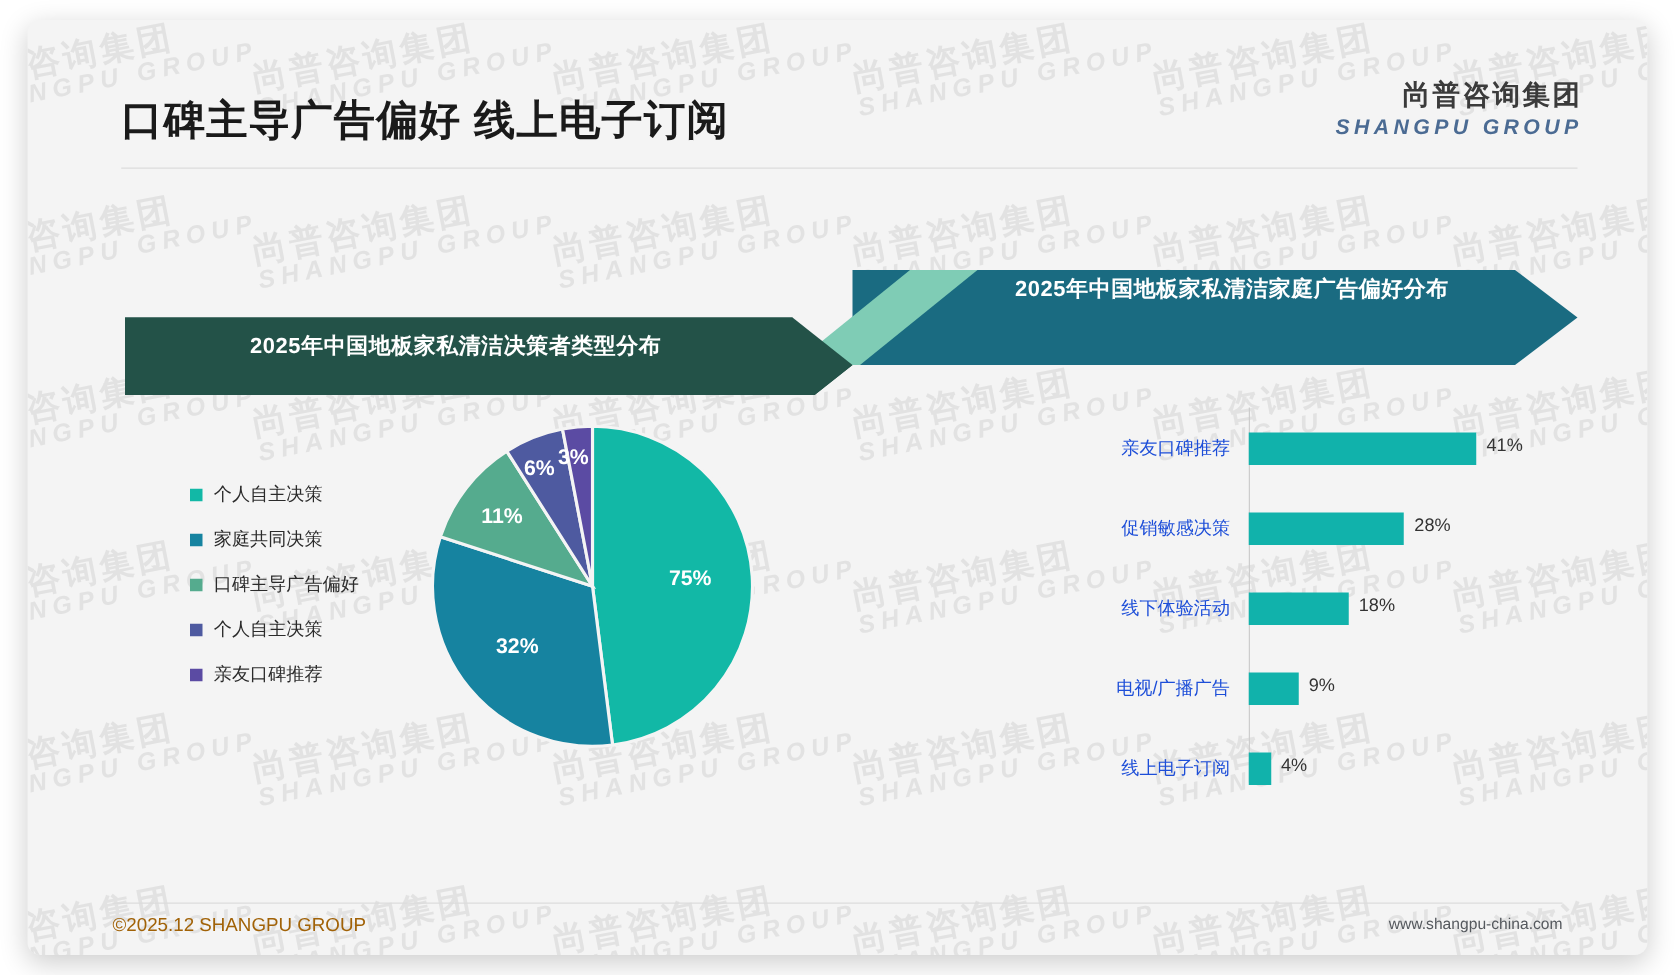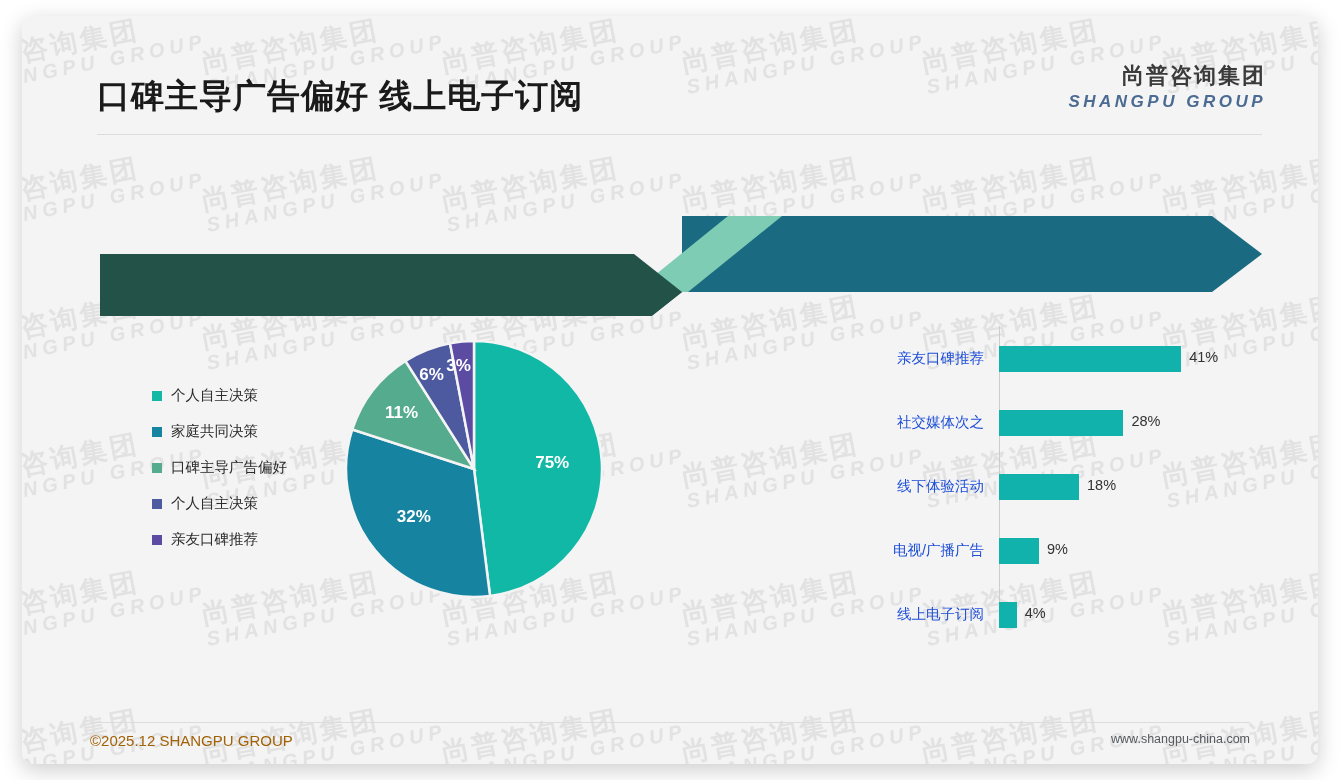--- a/index.html
+++ b/index.html
@@ -285,20 +285,22 @@
   </div>
   <div class="title-rule"></div>
 
   <div class="banners">
     <svg width="1296" height="300" style="position:absolute;left:0;top:0;">
       <polygon points="660,200 1190,200 1240,238 1190,276 660,276" fill="#1a6b81"></polygon>
       <polygon points="612,276 706,200 760,200 666,276" fill="#7fccb5"></polygon>
       <polygon points="78,238 612,238 612,276 660,276 612,314 78,314" fill="#235248"></polygon>
       <polygon points="78,238 612,238 660,276 612,314 78,314" fill="#235248"></polygon>
     </svg>
+    <div class="banner-label banner-right-label">2025年中国地板家私清洁家庭广告偏好分布</div>
+    <div class="banner-label banner-left-label">2025年中国地板家私清洁决策者类型分布</div>
   </div>
 
   <div class="pie-wrap">
     <div class="legend" id="pie-legend">
         <div class="legend-row">
           <span class="legend-swatch" style="background: rgb(18, 184, 166);"></span>
           <span class="legend-text">个人自主决策</span>
         </div>
         <div class="legend-row">
           <span class="legend-swatch" style="background: rgb(22, 131, 160);"></span>
@@ -335,21 +337,21 @@
 
   <div class="bars-wrap">
     <div class="bar-axis"></div>
     <div id="bar-rows">
         <div class="bar-row" style="top: 30px;">
           <div class="bar-cat">亲友口碑推荐</div>
           <div class="bar-rect" style="width: 182.222px; background: rgb(17, 178, 171);"></div>
           <div class="bar-val" style="left: 337.222px;">41%</div>
         </div>
         <div class="bar-row" style="top: 94px;">
-          <div class="bar-cat">社交媒体次之</div>
+          <div class="bar-cat">促销敏感决策</div>
           <div class="bar-rect" style="width: 124.444px; background: rgb(17, 178, 171);"></div>
           <div class="bar-val" style="left: 279.444px;">28%</div>
         </div>
         <div class="bar-row" style="top: 158px;">
           <div class="bar-cat">线下体验活动</div>
           <div class="bar-rect" style="width: 80px; background: rgb(17, 178, 171);"></div>
           <div class="bar-val" style="left: 235px;">18%</div>
         </div>
         <div class="bar-row" style="top: 222px;">
           <div class="bar-cat">电视/广播广告</div>

